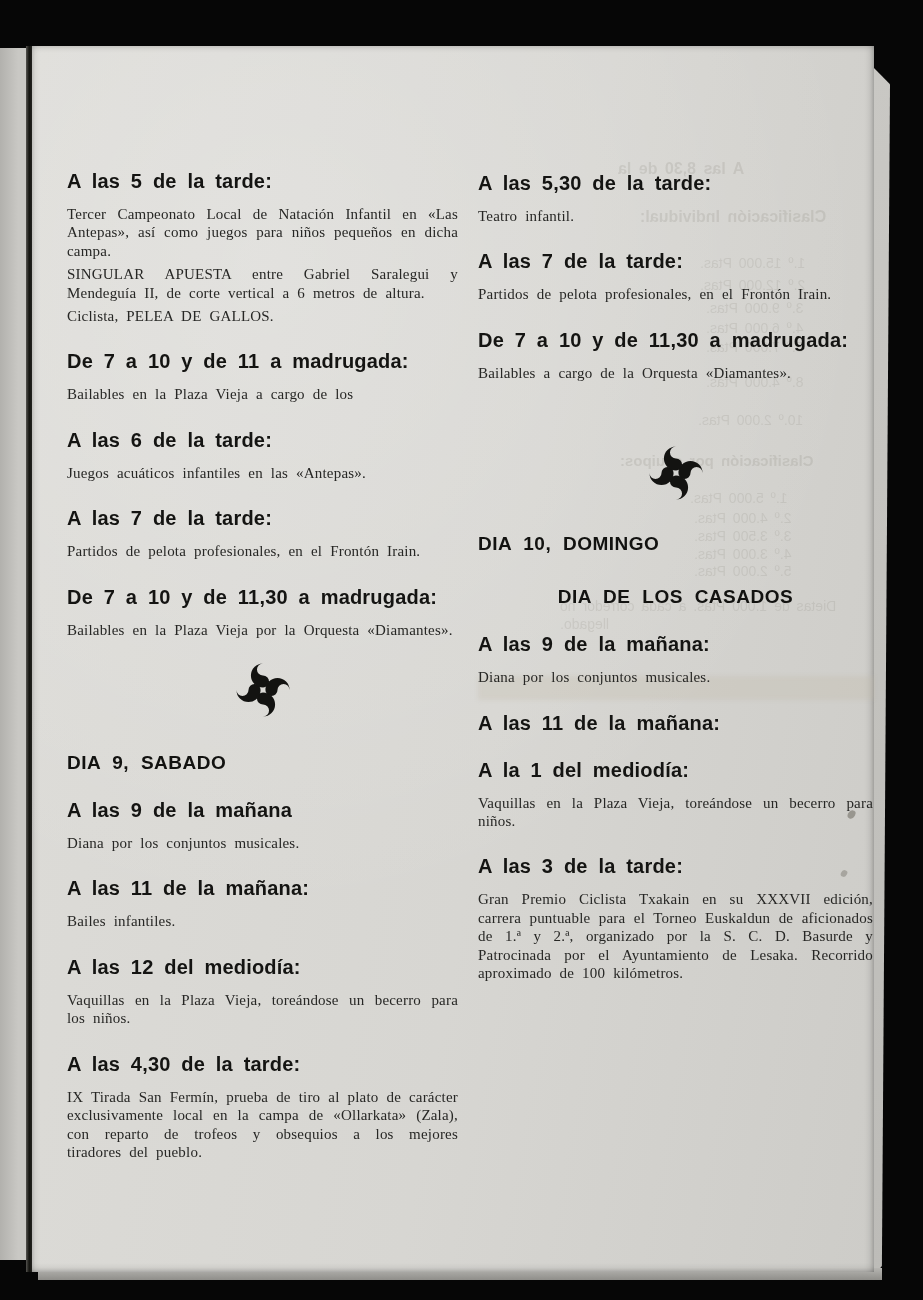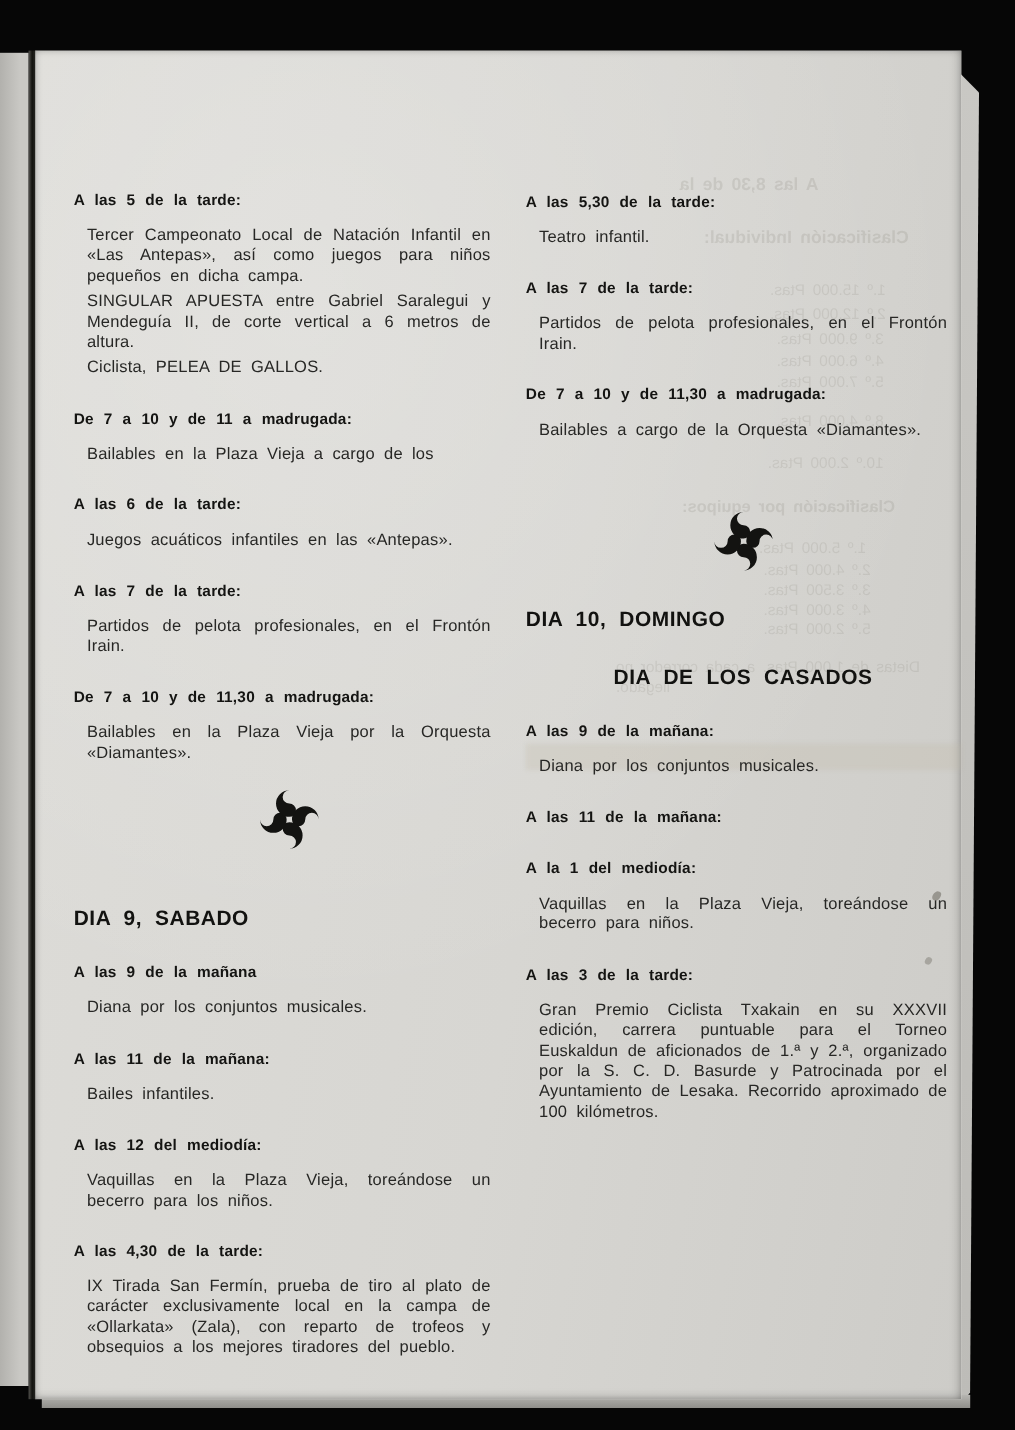--- a/index.html
+++ b/index.html
@@ -24,26 +24,26 @@
                   inset 0 -6px 10px -7px rgba(0,0,0,.4),
                   inset 4px 0 8px -5px rgba(0,0,0,.25),
                   inset 0 4px 8px -5px rgba(0,0,0,.2);}
 
   
   .col{position:absolute;z-index:2;}
   .col-left{left:35px;top:124px;width:391px;}
   .col-right{left:446px;top:126px;width:395px;}
   .col > :first-child{margin-top:0;}
 
-  .h{font-weight:700;font-size:14px;line-height:22px;color:#141412;
+  .h{font-weight:700;font-size:20px;line-height:22px;color:#141412;
      letter-spacing:.2px;word-spacing:5px;margin:25px 0 13px;}
   .p{font-size:15px;line-height:18.4px;color:#272725;letter-spacing:.2px;
-     word-spacing:4px;text-align:justify;margin:0 12px 5px;}
+     word-spacing:4px;text-align:justify;margin:0 0 5px;font-family:Liberation Serif, serif;}
   .day{font-weight:700;font-size:19px;line-height:23px;color:#121210;
-     letter-spacing:.5px;word-spacing:6px;margin:45px 0 10px;}
+     letter-spacing:.5px;word-spacing:6px;margin:28px 0 10px;}
   .center-h{font-weight:700;font-size:19px;line-height:23px;color:#121210;
      letter-spacing:.5px;word-spacing:6px;text-align:center;margin:30px 0 12px;}
   .icon-block{text-align:center;margin:22px 0 8px;}
   .col-right .icon-block{margin:62px 0 26px;}
   .col-right .day{margin:26px 0 10px;}
   .col-right .center-h{margin:30px 12px 14px;}
 
   
   .ghost-layer{position:absolute;left:0;top:0;width:923px;height:1300px;z-index:1;pointer-events:none;}
   .ghost{position:absolute;transform:scaleX(-1);color:#6e6a5e;opacity:.13;

